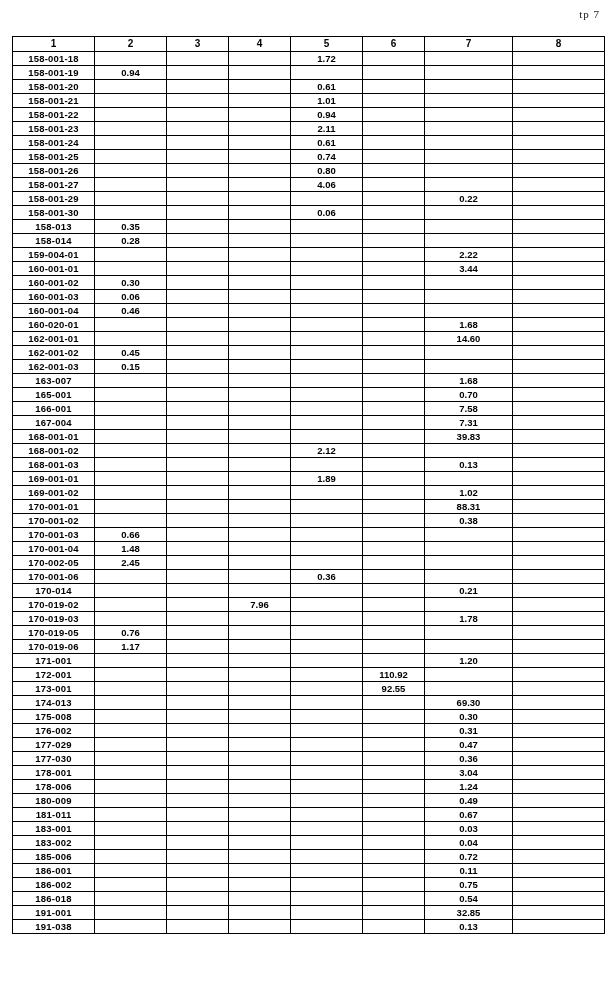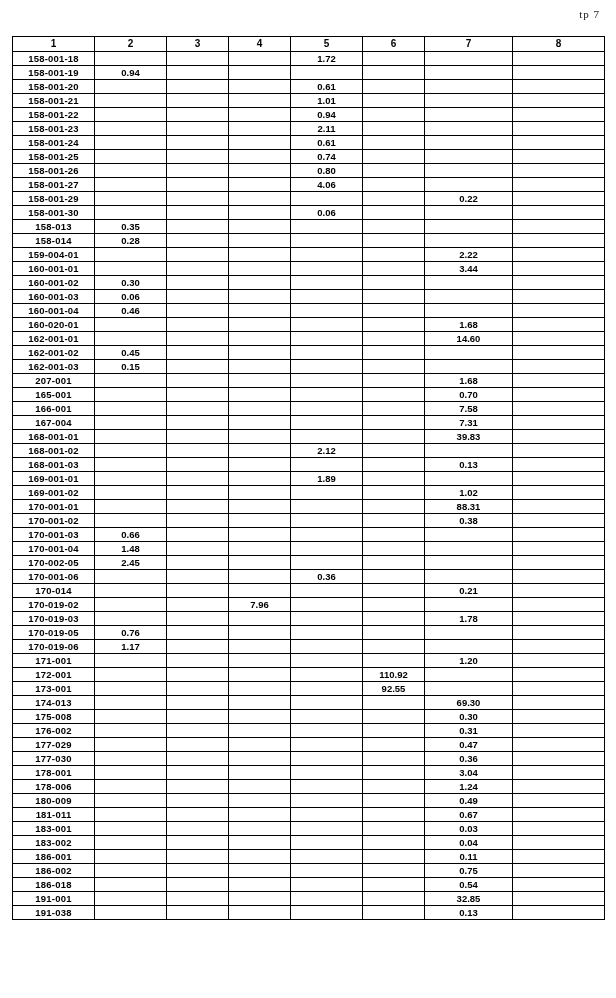--- a/index.html
+++ b/index.html
@@ -336,21 +336,21 @@
             <td class="code-cell">162-001-03</td>
             <td class="num-cell">0.15</td>
             <td class="num-cell"></td>
             <td class="num-cell"></td>
             <td class="num-cell"></td>
             <td class="num-cell"></td>
             <td class="num-cell"></td>
             <td class="num-cell"></td>
           </tr>
           <tr>
-            <td class="code-cell">207-001</td>
+            <td class="code-cell">163-007</td>
             <td class="num-cell"></td>
             <td class="num-cell"></td>
             <td class="num-cell"></td>
             <td class="num-cell"></td>
             <td class="num-cell"></td>
             <td class="num-cell">1.68</td>
             <td class="num-cell"></td>
           </tr>
           <tr>
             <td class="code-cell">165-001</td>
@@ -673,20 +673,30 @@
             <td class="num-cell"></td>
           </tr>
           <tr>
             <td class="code-cell">183-002</td>
             <td class="num-cell"></td>
             <td class="num-cell"></td>
             <td class="num-cell"></td>
             <td class="num-cell"></td>
             <td class="num-cell"></td>
             <td class="num-cell">0.04</td>
+            <td class="num-cell"></td>
+          </tr>
+          <tr>
+            <td class="code-cell">185-006</td>
+            <td class="num-cell"></td>
+            <td class="num-cell"></td>
+            <td class="num-cell"></td>
+            <td class="num-cell"></td>
+            <td class="num-cell"></td>
+            <td class="num-cell">0.72</td>
             <td class="num-cell"></td>
           </tr>
           <tr>
             <td class="code-cell">186-001</td>
             <td class="num-cell"></td>
             <td class="num-cell"></td>
             <td class="num-cell"></td>
             <td class="num-cell"></td>
             <td class="num-cell"></td>
             <td class="num-cell">0.11</td>

